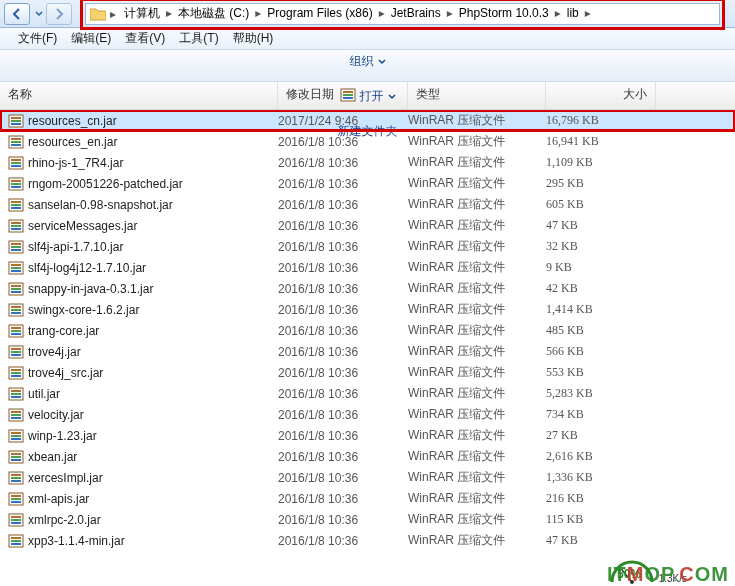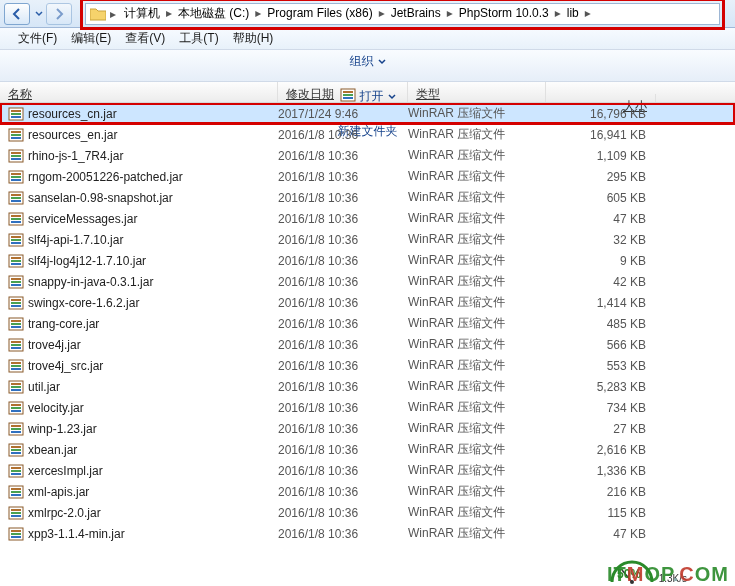--- a/index.html
+++ b/index.html
@@ -10,31 +10,31 @@
 .dd { width:14px; display:inline-flex; align-items:center; justify-content:center; color:#2a5da8; }
 .addressbar-wrap { flex:1; margin:0 6px; border:3px solid #d40000; padding:2px; }
 .addressbar { height:22px; background:#fff; border:1px solid #9db6d4; display:flex; align-items:center; padding:0 4px; gap:2px; overflow:hidden; }
 .folder-ico { width:16px; height:14px; display:inline-block; }
 .crumb { display:inline-flex; align-items:center; padding:18px 4px; height:100%; white-space:nowrap; color:#000; }
 .crumb-sep { width:10px; display:inline-flex; align-items:center; justify-content:center; color:#555; }
 .menubar { height:22px; background:linear-gradient(#f7fbff,#e8f1fa); border-bottom:1px solid #d0dae8; display:flex; align-items:center; padding:0 12px; gap:2px; }
 .menu-item { padding:2px 6px; color:#1a1a1a; }
 .toolbar { height:32px; background:linear-gradient(#f9fcff,#e6eef8); border-bottom:1px solid #d0dae8; display:flex; align-items:center; padding:0 8px; gap:12px;flex-direction:column; }
 .tool { color:#15428b; padding:3px 6px; display:flex; align-items:center; gap:4px; }
-.headers { height:21px; background:linear-gradient(#fdfdfd,#ececec); border-bottom:1px solid #d8d8d8; display:flex; color:#333;text-decoration:underline; }
+.headers { height:28px; background:linear-gradient(#fdfdfd,#ececec); border-bottom:1px solid #d8d8d8; display:flex; color:#333; }
 .headers > div { padding:4px 8px; border-right:1px solid #e0e0e0; }
-.col-name { width:278px; } .col-date { width:130px; } .col-type { width:138px; } .col-size { width:110px; text-align:right;margin-top:12px; }
+.col-name { width:278px; } .col-date { width:130px; } .col-type { width:138px; } .col-size { width:110px; text-align:right; }
 .filelist { overflow:auto; height:calc(586px - 28px - 22px - 32px - 24px); }
 .row { height:21px; display:flex; align-items:center; color:#222; }
 .row.selected { background:#cde6ff; }
 .row.highlight { outline:3px solid #d40000; outline-offset:-2px; }
 .row .cell-name { width:278px; padding-left:8px; display:flex; align-items:center; gap:4px; }
 .row .cell-date { width:130px; color:#555; }
 .row .cell-type { width:138px; color:#555; }
-.row .cell-size { width:110px; text-align:right; color:#555; padding-right:10px; }
+.row .cell-size { width:110px; text-align:left; color:#555; padding-right:10px;font-family:Liberation Serif, serif; }
 .jar-ico { width:16px; height:14px; display:inline-block; }
 .watermark { position:absolute; right:6px; bottom:0; font-size:20px; font-weight:bold; letter-spacing:1px; color:#8aa; opacity:.9; }
 .watermark .g{color:#2a8a2a;} .watermark .r{color:#c0392b;}
 .meter { position:absolute; right:78px; bottom:2px; width:50px; height:24px; }
 </style>
 </head>
 <body>
 
 <div class="titlebar">
   <div class="nav-btn">

